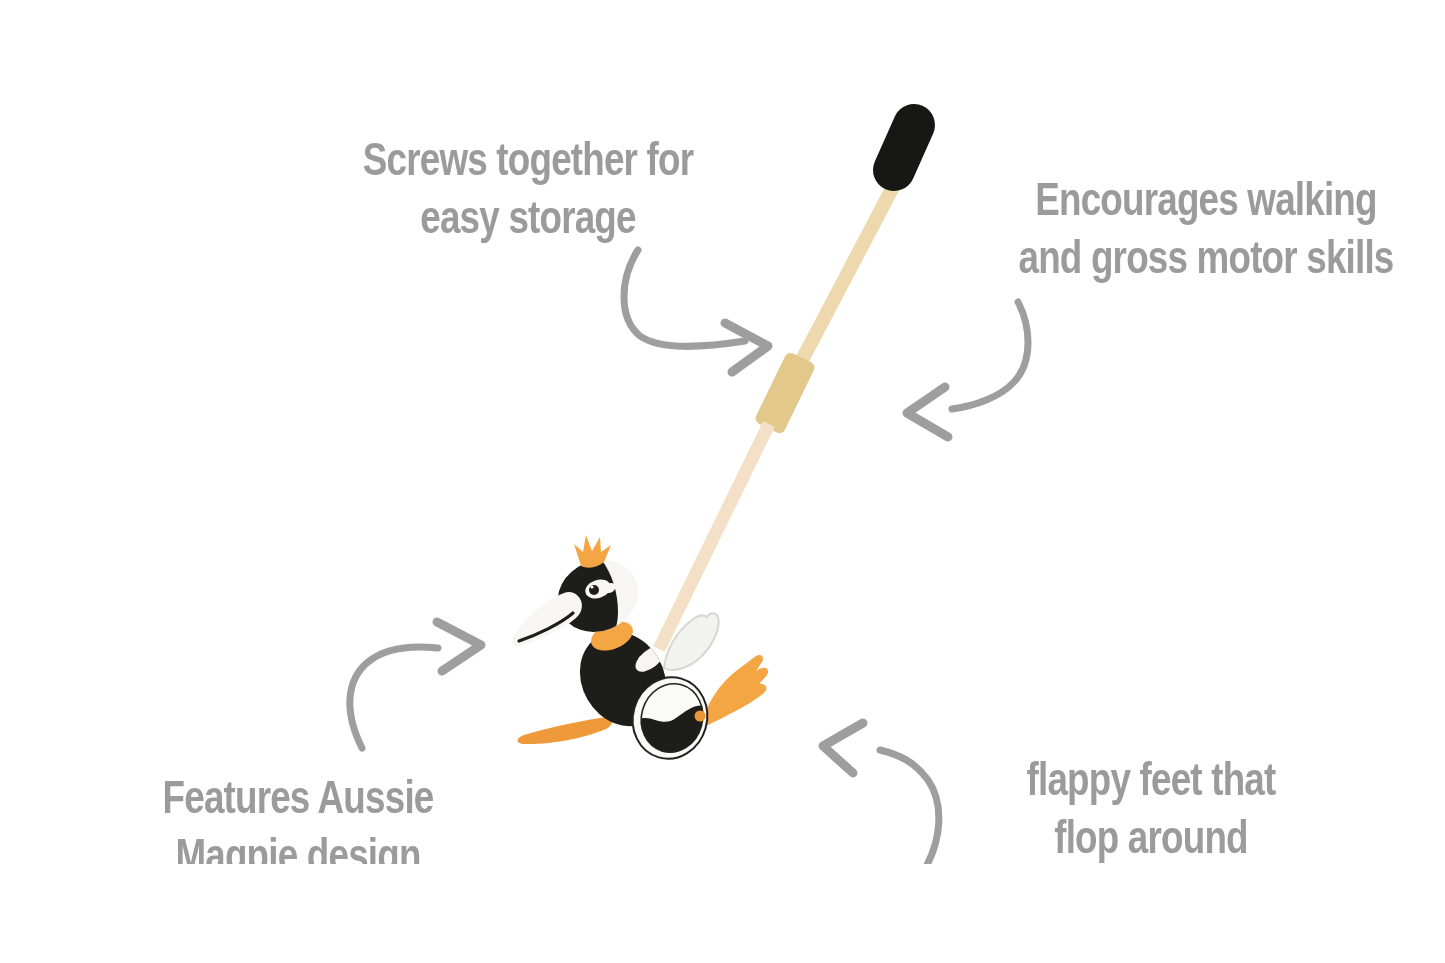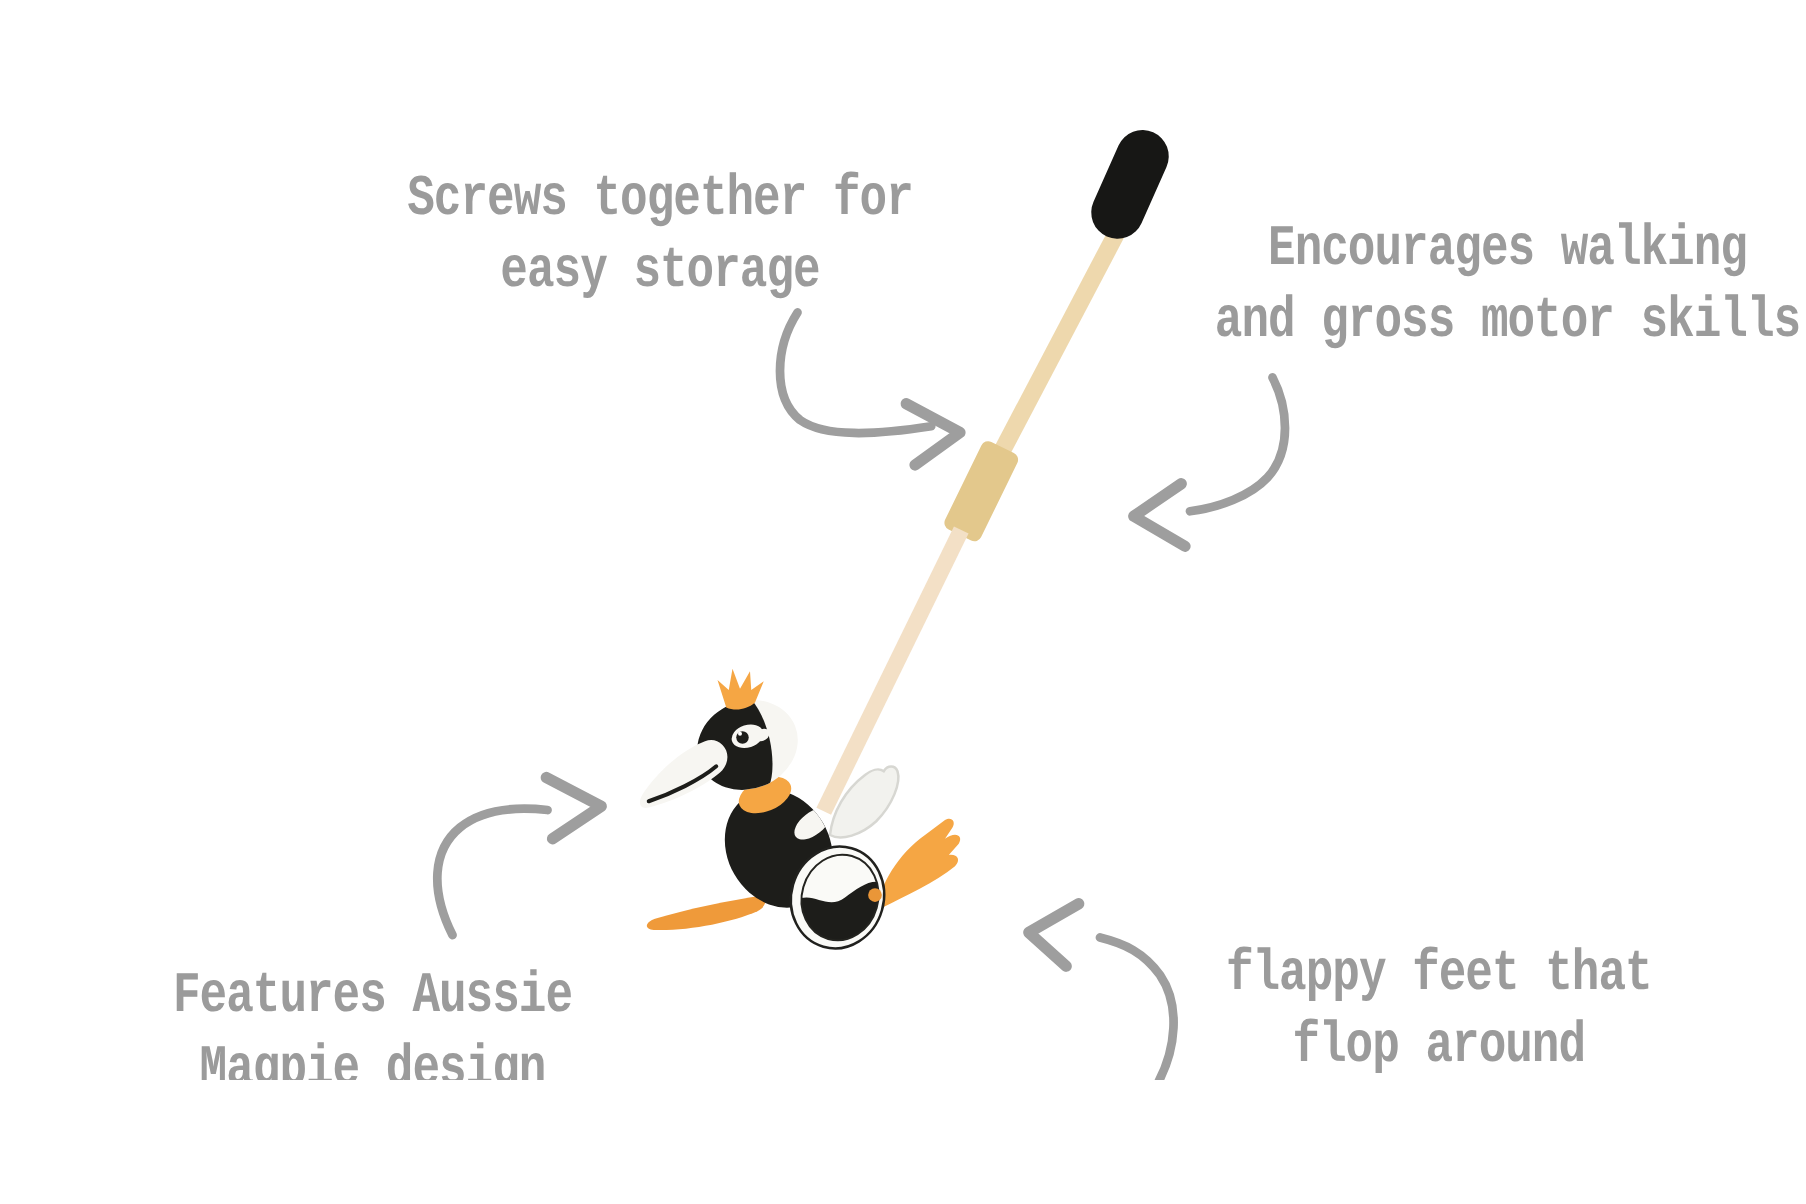--- a/index.html
+++ b/index.html
@@ -2,21 +2,21 @@
 <html style="--canvas-bg: #ffffff; --annotation-text: #9b9b9b; --arrow: #9e9e9e; --toy-black: #1d1d1a; --handle-black: #171715; --toy-orange: #f5a644; --toy-orange-deep: #ef9a3a; --paint-white: #f7f6f2; --wheel-white: #fafaf7; --stick-wood: #eed8ad; --stick-wood-lower: #f3e0c6; --connector-wood: #e3c88c; --tail-outline: #d7d7d2;"><head>
 <meta charset="utf-8">
 <style>
   html, body { margin: 0; padding: 0; background: #ffffff; }
   .canvas {
     position: relative;
     width: 1445px;
     height: 864px;
     background: var(--canvas-bg, #ffffff);
     overflow: hidden;
-    font-family: Liberation Mono, monospace;
+    font-family: Liberation Sans, sans-serif;
   }
   .art {
     position: absolute;
     left: 0; top: 0;
     width: 1445px; height: 963px;
     display: block;
   }
   .note {
     position: absolute;
     text-align: center;

